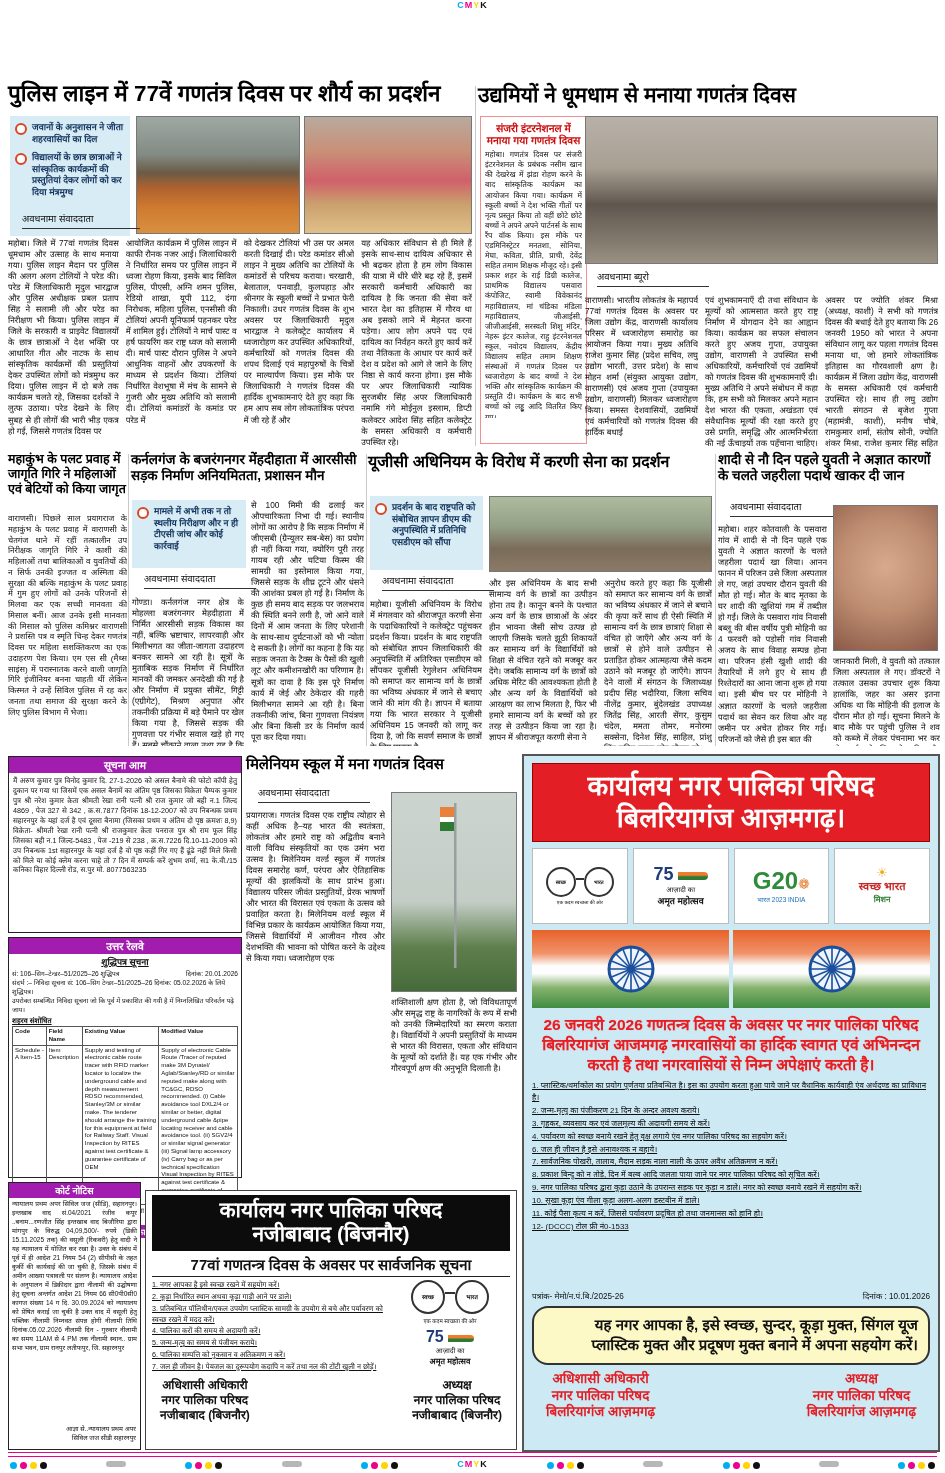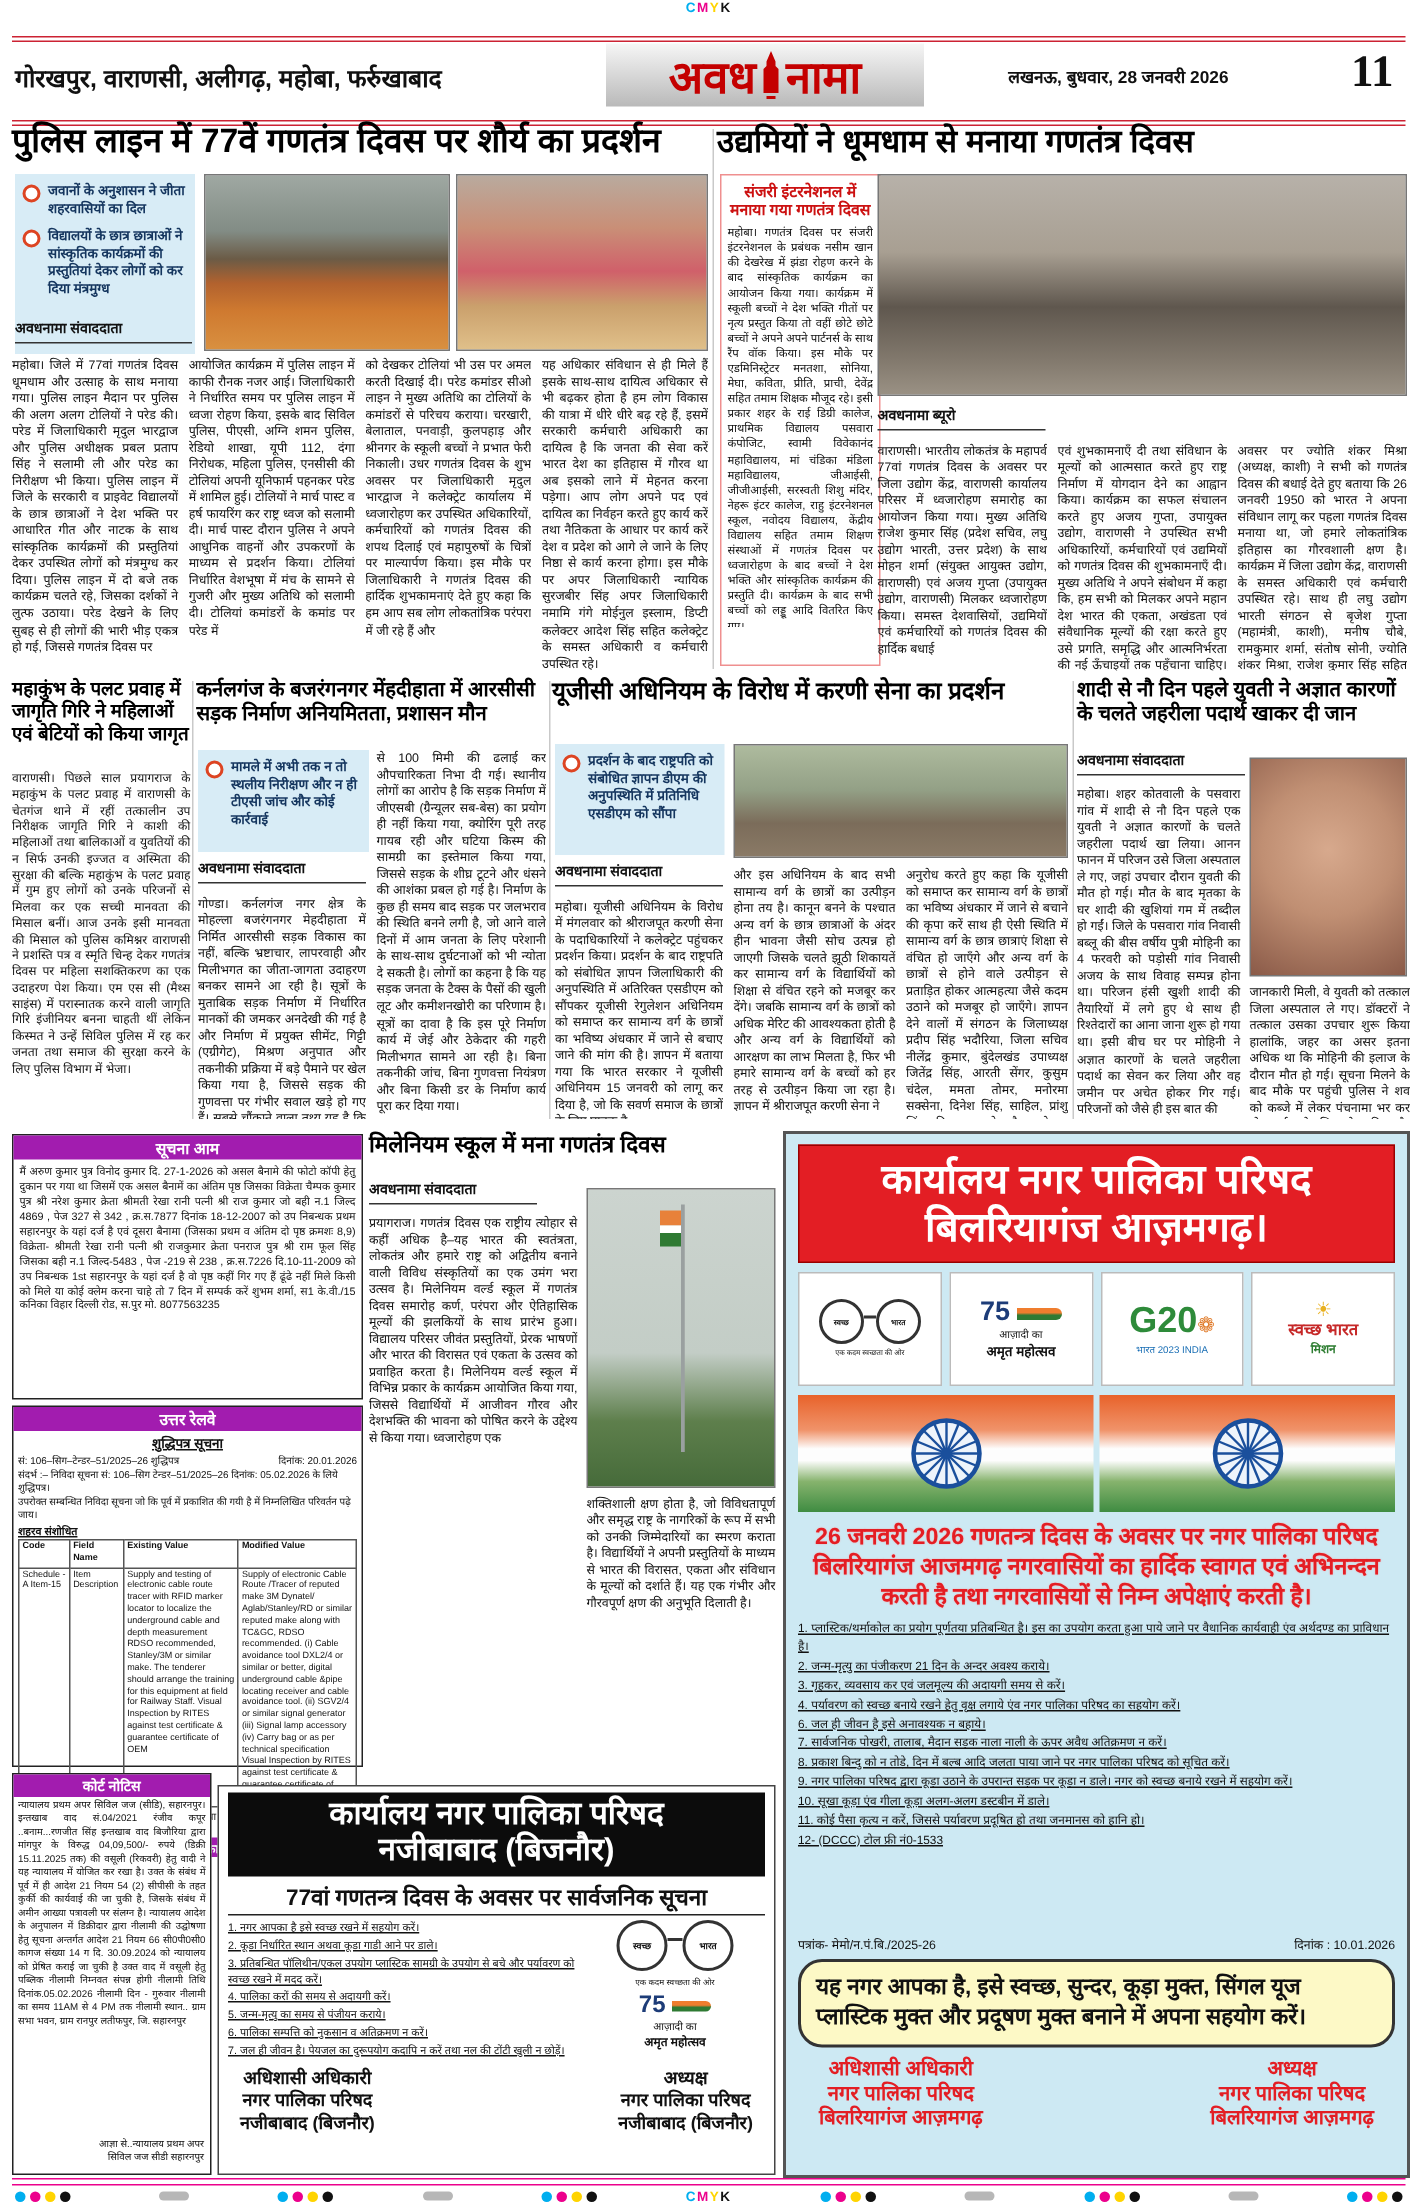--- a/index.html
+++ b/index.html
@@ -3,21 +3,21 @@
 <meta charset="utf-8">
 <style>
   html,body{margin:0;padding:0;background:#fff;}
   .page{position:relative;width:945px;height:1473px;background:#fff;overflow:hidden;
         font-family:"Liberation Sans","DejaVu Sans",sans-serif;color:#111;}
   .abs{position:absolute;}
   .hl{font-weight:bold;text-align:left;line-height:1.08;color:#000;}
   .col{font-size:8.3px;line-height:1.33;text-align:justify;overflow:hidden;}
   .cols{display:flex;gap:7px;}
   .cols>div{flex:1;}
-  .byline{font-weight:bold;font-size:9.5px;border-bottom:1.2px solid #333;padding-bottom:3px;}
+  .byline{font-weight:normal;font-size:9.5px;border-bottom:1.2px solid #333;padding-bottom:3px;margin-left:12px;}
   .bbox{background:#d8ecf6;padding:6px 5px;}
   .bbox .bitem{display:flex;gap:5px;font-weight:bold;color:#14355e;font-size:9px;line-height:1.28;margin-bottom:7px;text-align:left;}
   .ring{width:8px;height:8px;border:2.2px solid #d42;border-radius:50%;flex:none;margin-top:1px;background:#fff;}
   .photo{position:absolute;border:1px solid #777;box-sizing:border-box;}
   .ph-parade{background:linear-gradient(180deg,#9fa8a2 0%,#828c85 32%,#6b5b46 48%,#b2622e 62%,#cf7a30 78%,#d99040 100%);}
   .ph-stage{background:linear-gradient(180deg,#b9aa9e 0%,#c98f77 30%,#d0606a 55%,#caa06c 75%,#e0c08a 100%);}
   .ph-group{background:linear-gradient(180deg,#b7b1a9 0%,#a89f92 35%,#5f574e 60%,#837a6e 85%,#9a9184 100%);}
   .ph-protest{background:linear-gradient(180deg,#aebb9e 0%,#93a086 40%,#7b6c5a 70%,#8a7a66 100%);}
   .ph-victim{background:radial-gradient(circle at 50% 42%,#d7a98d 0%,#c08f73 45%,#8a5a48 100%);}
   .ph-flag{background:linear-gradient(180deg,#ccd4cf 0%,#c3cdc6 55%,#5e7f4c 78%,#466b3a 100%);}
@@ -41,34 +41,20 @@
 </style>
 </head>
 <body>
 
 <div class="page">
 
   <div class="abs" style="left:0;right:0;top:4;text-align:center;font-size:9px;font-weight:bold;letter-spacing:1px;">
     <span class="c-c">C</span><span class="c-m">M</span><span class="c-y">Y</span><span class="c-k">K</span>
   </div>
 
-  <div class="abs" style="left:8px;top:24px;width:929px;height:52px;border-top:4px double #c23;border-bottom:4px double #c23;">
-    <div class="abs" style="left:2px;top:12px;width:385px;font-size:16.5px;font-weight:bold;">गोरखपुर, वाराणसी, अलीगढ़, महोबा, फर्रुखाबाद</div>
-    <div class="abs" style="left:396px;top:1px;width:212px;height:42px;background:linear-gradient(180deg,#f6f6f6,#b9b9b9);display:flex;align-items:center;justify-content:center;gap:3px;">
-      <span style="color:#c40000;font-size:30px;font-weight:bold;">अवध</span>
-      <span style="display:inline-block;line-height:0;">
-        <svg width="14" height="32" viewBox="0 0 14 32">
-            <path d="M7 0 L10 7 L10 10 L12 12 L12 28 L2 28 L2 12 L4 10 L4 7 Z M4 30 L10 30 L10 32 L4 32 Z" fill="#c40000"></path>
-          </svg>
-      </span>
-      <span style="color:#c40000;font-size:30px;font-weight:bold;">नामा</span>
-    </div>
-    <div class="abs" style="right:118px;top:15px;font-size:11.5px;font-weight:bold;">लखनऊ, बुधवार, 28 जनवरी 2026</div>
-    <div class="abs" style="right:8px;top:3px;font-family:'Liberation Serif',serif;font-size:30px;font-weight:bold;">11</div>
-  </div>
 
   <div class="abs hl" style="left:8px;top:82px;width:464px;font-size:22.5px;">पुलिस लाइन में 77वें गणतंत्र दिवस पर शौर्य का प्रदर्शन</div>
   <div class="abs hl" style="left:478px;top:84px;width:460px;font-size:21px;">उद्यमियों ने धूमधाम से मनाया गणतंत्र दिवस</div>
   <div class="vr" style="left:475px;top:86px;height:360px;"></div>
 
   <div class="abs bbox" style="left:10px;top:116px;width:110px;height:108px;">
     <div class="bitem">
         <span class="ring"></span>
         <span>जवानों के अनुशासन ने जीता शहरवासियों का दिल</span>
       </div>
@@ -320,21 +306,21 @@
       <div>8.   प्रकाश बिन्दु को न तोड़े, दिन में बल्ब आदि जलता पाया जाने पर नगर पालिका परिषद को सूचित करें।</div>
       <div>9.   नगर पालिका परिषद द्वारा कूड़ा उठाने के उपरान्त सड़क पर कूड़ा न डाले। नगर को स्वच्छ बनाये रखने में सहयोग करें।</div>
       <div>10.  सूखा कूड़ा एंव गीला कूड़ा अलग-अलग डस्टबीन में डाले।</div>
       <div>11.  कोई पैसा कृत्य न करें, जिससे पर्यावरण प्रदूषित हो तथा जनमानस को हानि हो।</div>
       <div>12-  (DCCC) टोल फ्री नं0-1533</div>
     </div>
     <div style="display:flex;justify-content:space-between;font-size:8.2px;margin-top:2px;">
       <span>पत्रांक- मेमो/न.पं.बि./2025-26</span>
       <span>दिनांक : 10.01.2026</span>
     </div>
-    <div style="background:#fdf9c6;border:2px solid #333;border-radius:16px;padding:7px 10px;font-size:15px;font-weight:bold;text-align:left;line-height:1.35;margin-top:5px;">यह नगर आपका है, इसे स्वच्छ, सुन्दर, कूड़ा मुक्त, सिंगल यूज प्लास्टिक मुक्त और प्रदूषण मुक्त बनाने में अपना सहयोग करें।</div>
+    <div style="background:#fdf9c6;border:2px solid #333;border-radius:16px;padding:7px 10px;font-size:15px;font-weight:bold;text-align:right;line-height:1.35;margin-top:5px;">यह नगर आपका है, इसे स्वच्छ, सुन्दर, कूड़ा मुक्त, सिंगल यूज प्लास्टिक मुक्त और प्रदूषण मुक्त बनाने में अपना सहयोग करें।</div>
     <div style="display:flex;justify-content:space-between;margin-top:6px;padding:0 14px;">
       <div class="sigred" style="font-size:13.5px;">
         <div>अधिशासी अधिकारी</div>
         <div>नगर पालिका परिषद</div>
         <div>बिलरियागंज आज़मगढ़</div>
       </div>
       <div class="sigred" style="font-size:13.5px;">
         <div>अध्यक्ष</div>
         <div>नगर पालिका परिषद</div>
         <div>बिलरियागंज आज़मगढ़</div>

